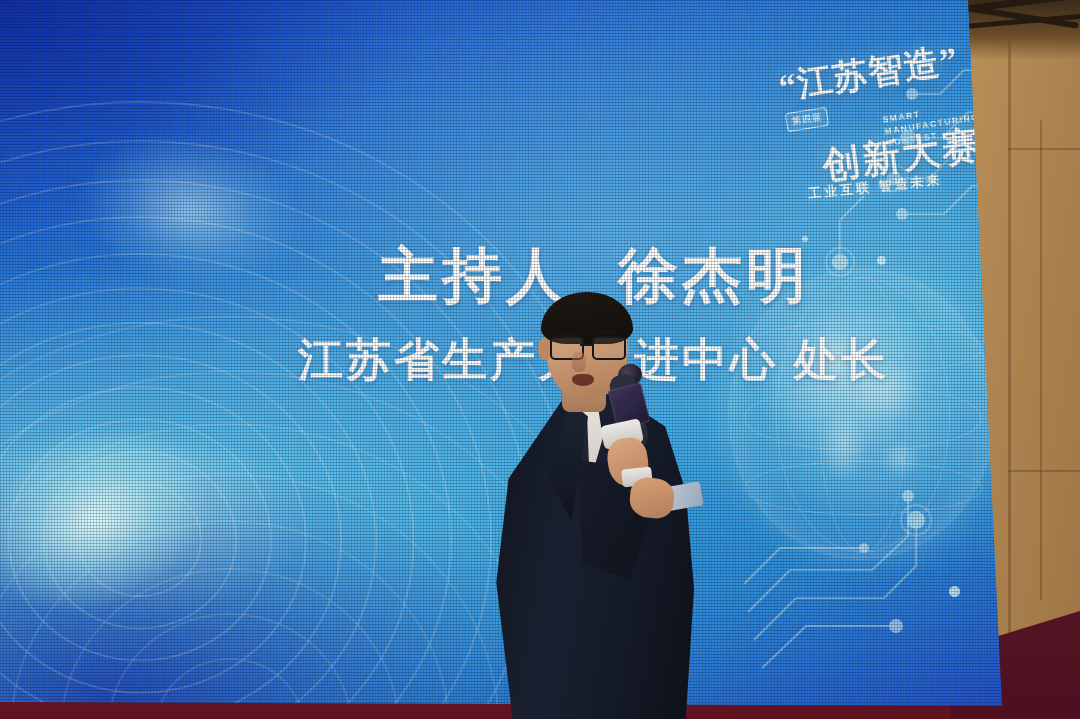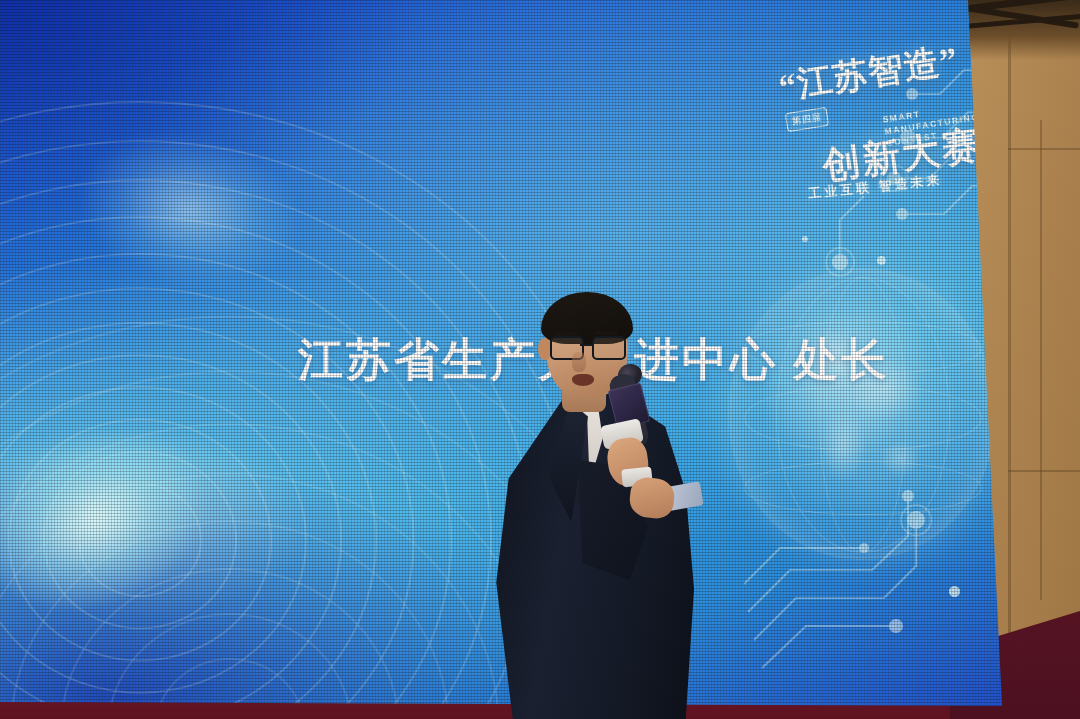--- a/index.html
+++ b/index.html
@@ -367,20 +367,23 @@
           <circle cx="150" cy="178" r="13"></circle>
             <circle cx="172" cy="520" r="15"></circle>
           <circle cx="96" cy="262" r="14"></circle>
         </g>
       </svg>
     </div>
     <div class="dot-sm" style="right:118px;top:256px;width:9px;height:9px;"></div>
     <div class="dot-sm" style="right:196px;top:236px;width:6px;height:6px;"></div>
     <div class="dot-sm" style="right:44px;top:586px;width:11px;height:11px;"></div>
 
+    <div class="host-line">
+      <span>主持人</span><span class="gap"></span><span>徐杰明</span>
+    </div>
     <div class="org-line">江苏省生产力促进中心 处长</div>
 
     <div class="logo">
       <div class="logo-main">“江苏智造”</div>
       <div class="logo-en">
         <div>SMART</div>
         <div>MANUFACTURING</div>
         <div>CONTEST</div>
       </div>
       <div class="logo-badge">第四届</div>

